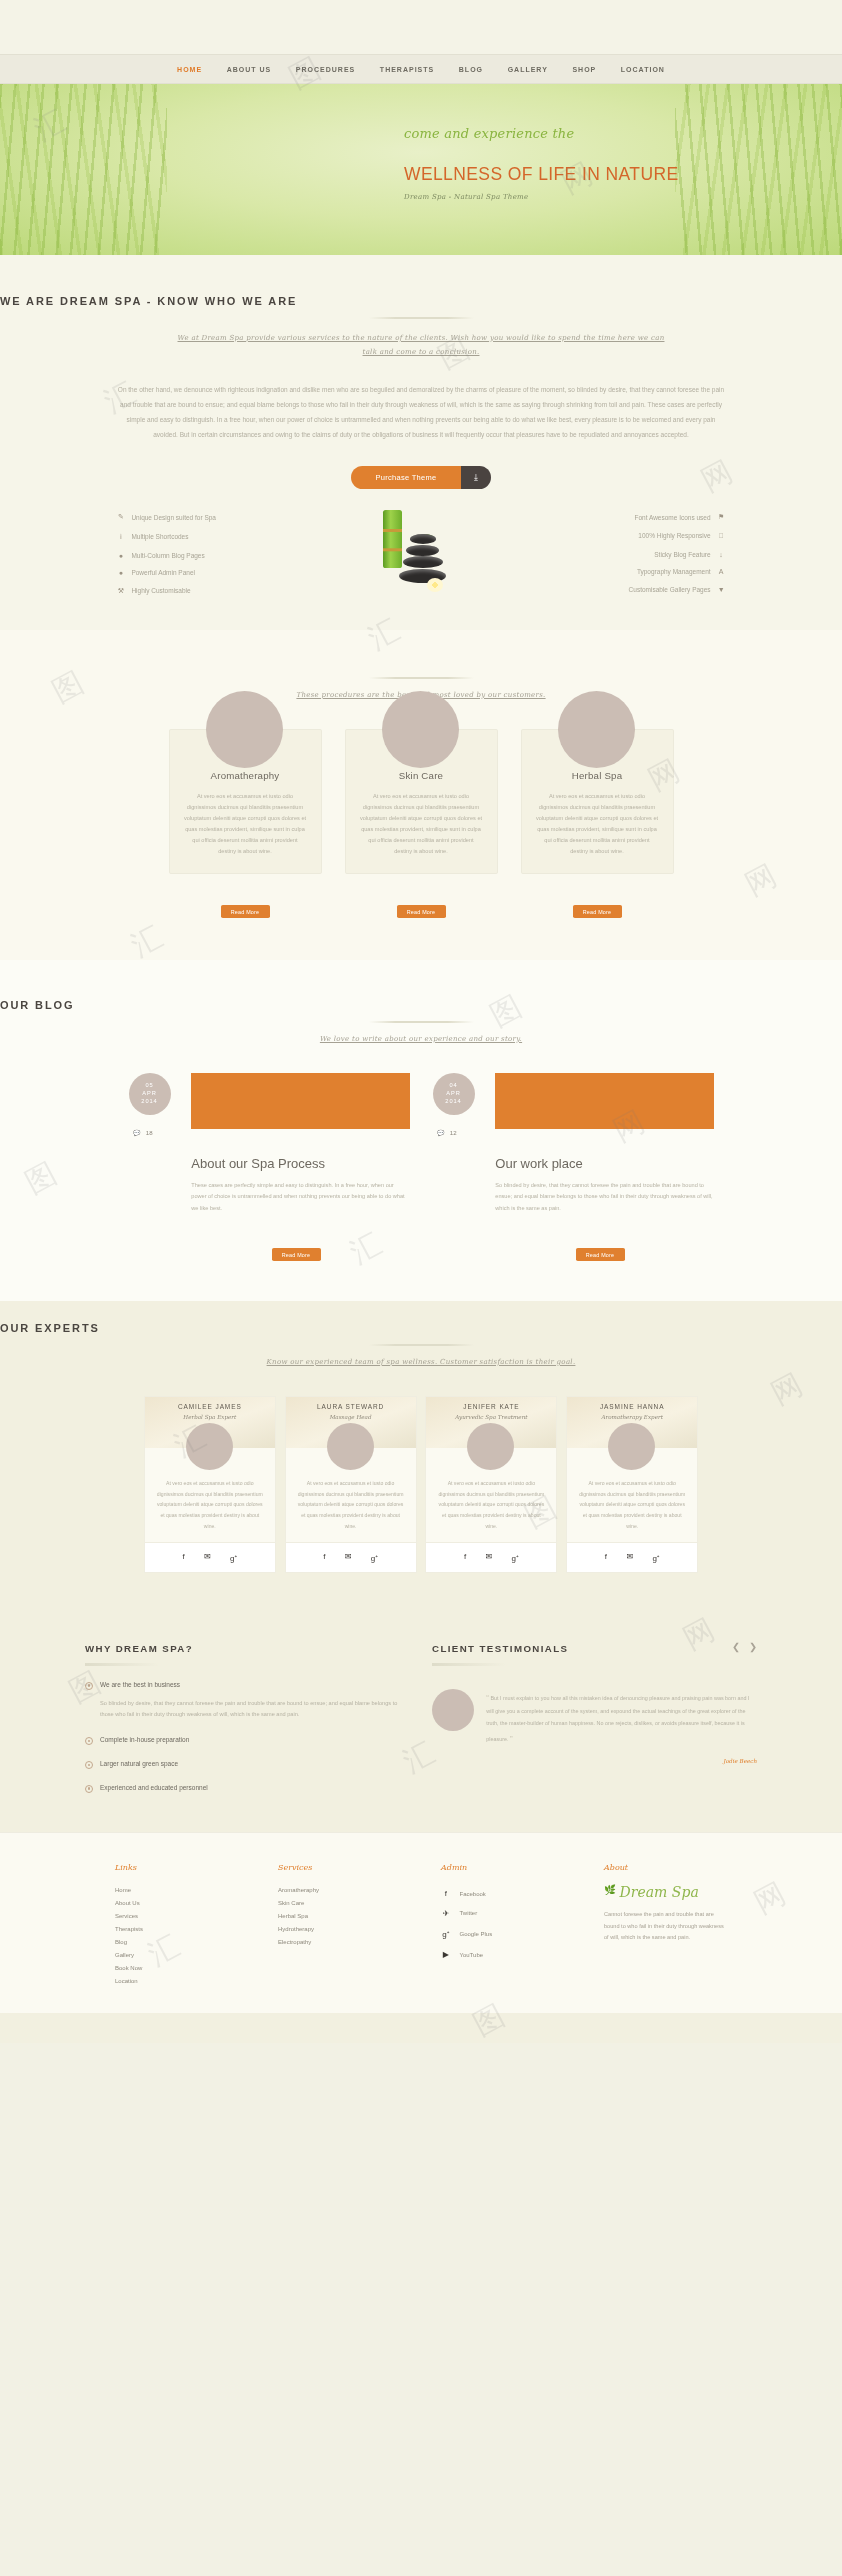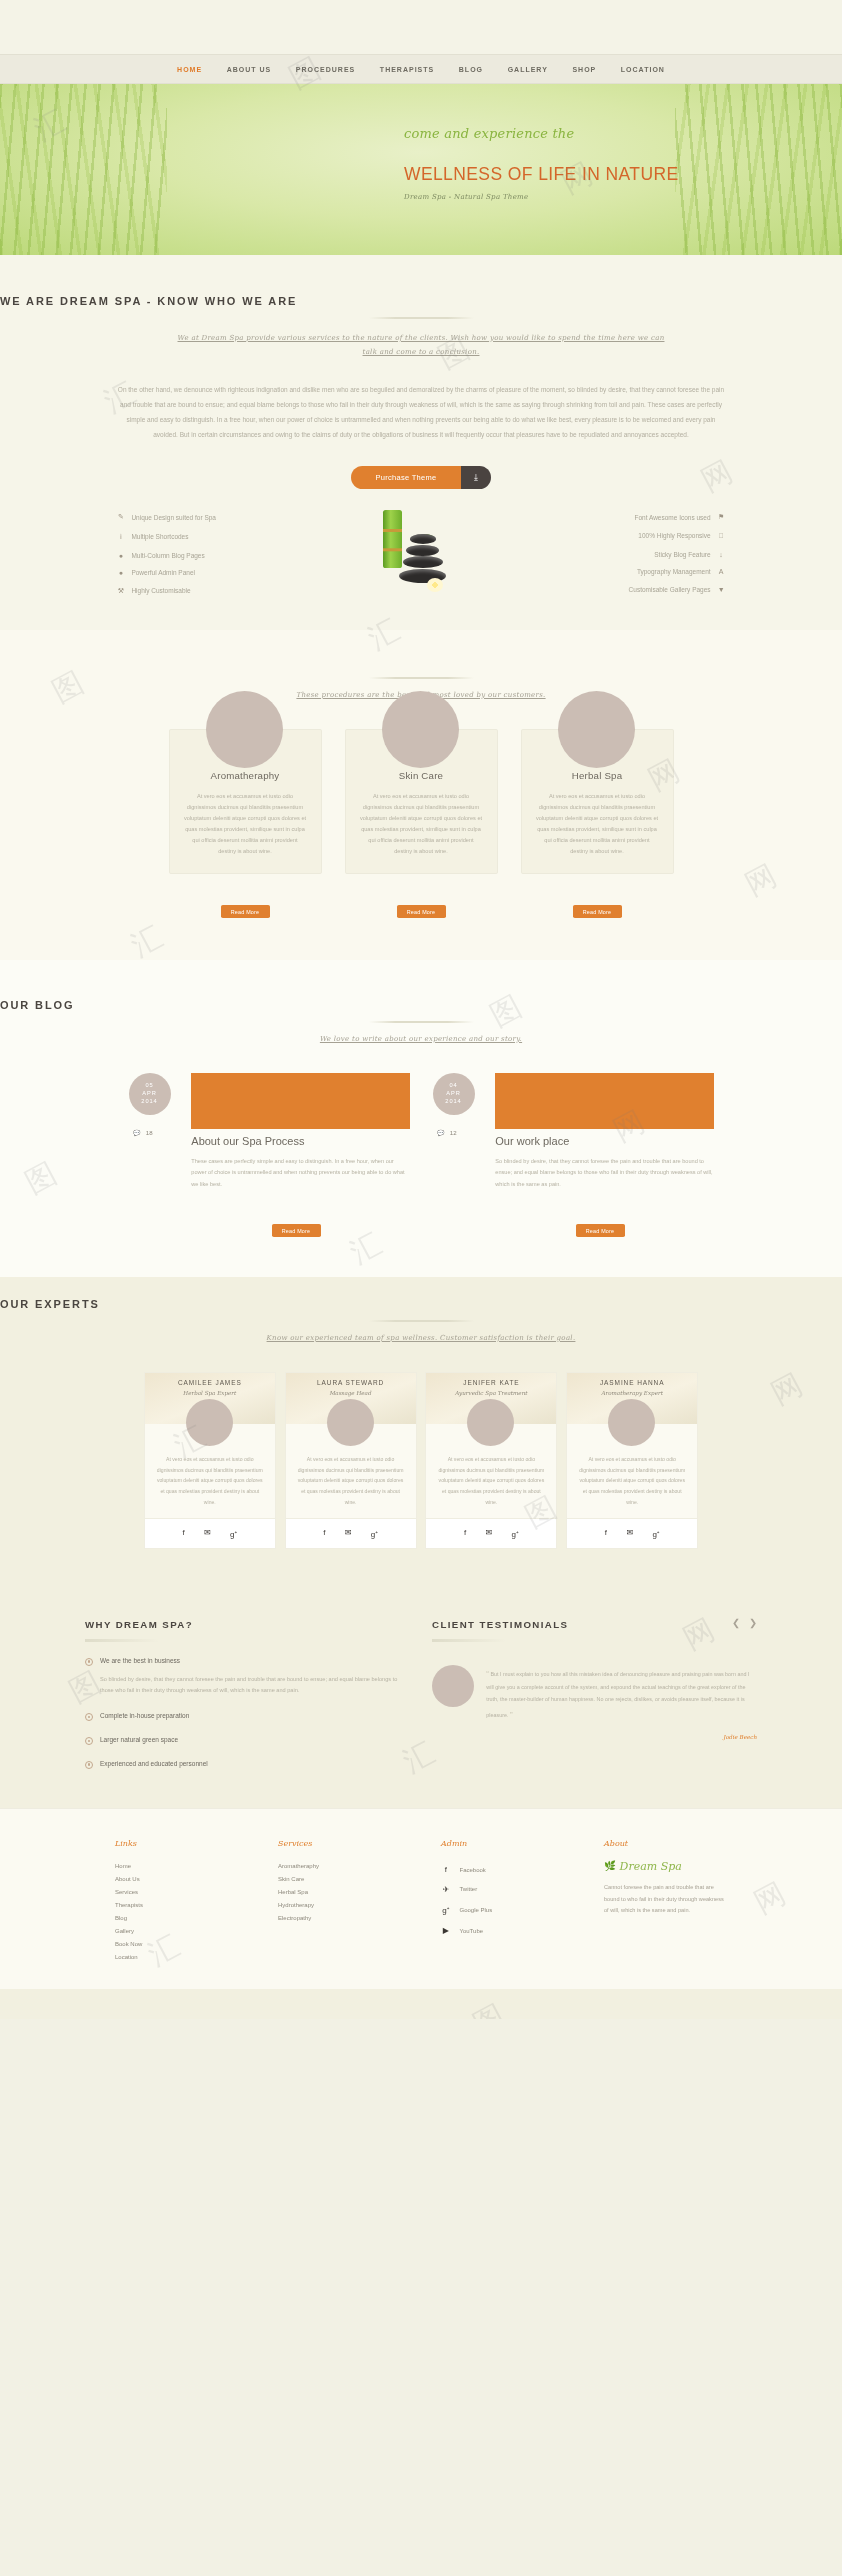--- a/index.html
+++ b/index.html
@@ -184,21 +184,21 @@
     color: #fff; display: flex; flex-direction: column; align-items: center;
     justify-content: center; font-size: 5.7px; line-height: 1.35; letter-spacing: 0.9px;
   }
   .comments {
     margin-top: 14px; display: flex; align-items: center; gap: 4.4px;
     font-size: 6.1px; color: #8b857a; padding-left: 5.3px;
   }
   .blog-body { flex: 1; }
   .blog-thumb { width: 100%; height: 56px; background: #e0802f; }
   .blog-body h4 {
-    margin-top: 6px; font-size: 11px; font-weight: normal; color: #6d685f;
+    margin-top: 27px; font-size: 13px; font-weight: normal; color: #6d685f;
   }
   .blog-body p { margin-top: 8.8px; font-size: 5.6px; line-height: 2.1; color: #b6b2a3; }
   .blog-btns { display: flex; justify-content: center; gap: 23px; margin-top: 14px; }
   .blog-btns .slot { width: 281px; display: flex; justify-content: center; padding-left: 54px; }
 
   
   .experts { padding: 21px 0 35px; }
   .exp-row { display: flex; justify-content: center; gap: 8.8px; margin-top: 30px; }
   .exp-card { width: 132px; background: #fbfaf2; border: 0.9px solid #efede0; }
   .exp-head {
@@ -269,21 +269,21 @@
     font-style: italic; font-weight: normal; margin-bottom: 12.3px;
   }
   .foot-col li {
     list-style: none; font-size: 6px; color: #8e897d; padding: 3.5px 0;
   }
   .foot-col li a { color: #8e897d; text-decoration: none; }
   .social-li { display: flex; align-items: center; gap: 8.8px; padding: 5.3px 0 !important; }
   .social-li .gi { width: 9.7px; font-size: 8px; color: #3b3733; text-align: center; }
   .about-col .logo { display: flex; align-items: flex-start; gap: 3.5px; }
   .about-col .logo-text {
-    font-family: "DejaVu Serif", serif; font-style: italic; font-size: 11px; color: #8fb64c;
+    font-family: "DejaVu Serif", serif; font-style: italic; font-size: 14px; color: #8fb64c;
   }
   .about-col .leafmark { font-size: 9.7px; color: #7fae3c; }
   .about-col p { font-size: 5.6px; line-height: 2.1; color: #a9a396; margin-top: 8.8px; }
   .footer-bottom { height: 30px; background: #f2f0e0; }
 
   
   .wm { position: absolute; inset: 0; pointer-events: none; z-index: 40; opacity: .13; }
   .wm i {
     position: absolute; font-style: normal; color: #777; font-size: 30px;
     font-family: "DejaVu Serif", serif; transform: rotate(-28deg); white-space: nowrap;

